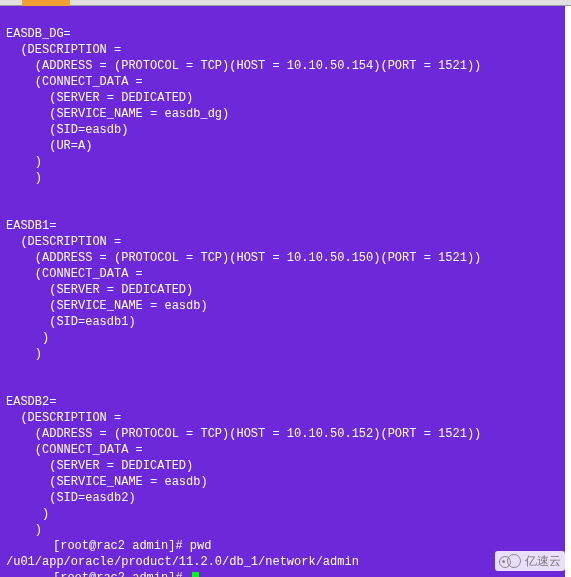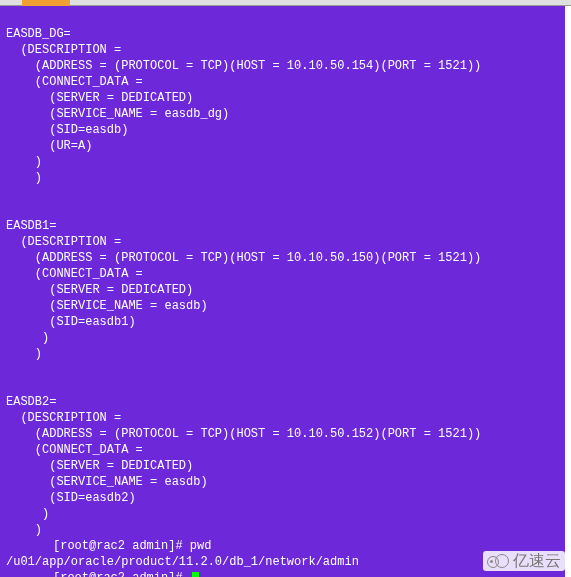--- a/index.html
+++ b/index.html
@@ -97,21 +97,21 @@
       position: absolute;
       width: 3px;
       height: 3px;
       background: #888;
       border-radius: 50%;
       left: 3px;
       top: 6px;
     }
     .watermark-text {
       font-family: "Microsoft YaHei", sans-serif;
-      font-size: 16px;
+      font-size: 12px;
       color: #777;
       white-space: nowrap;
       text-align: right;
     }
   </style>
 </head>
 <body>
 
 <div class="top-bar">
   <div class="top-bar-accent"></div>

